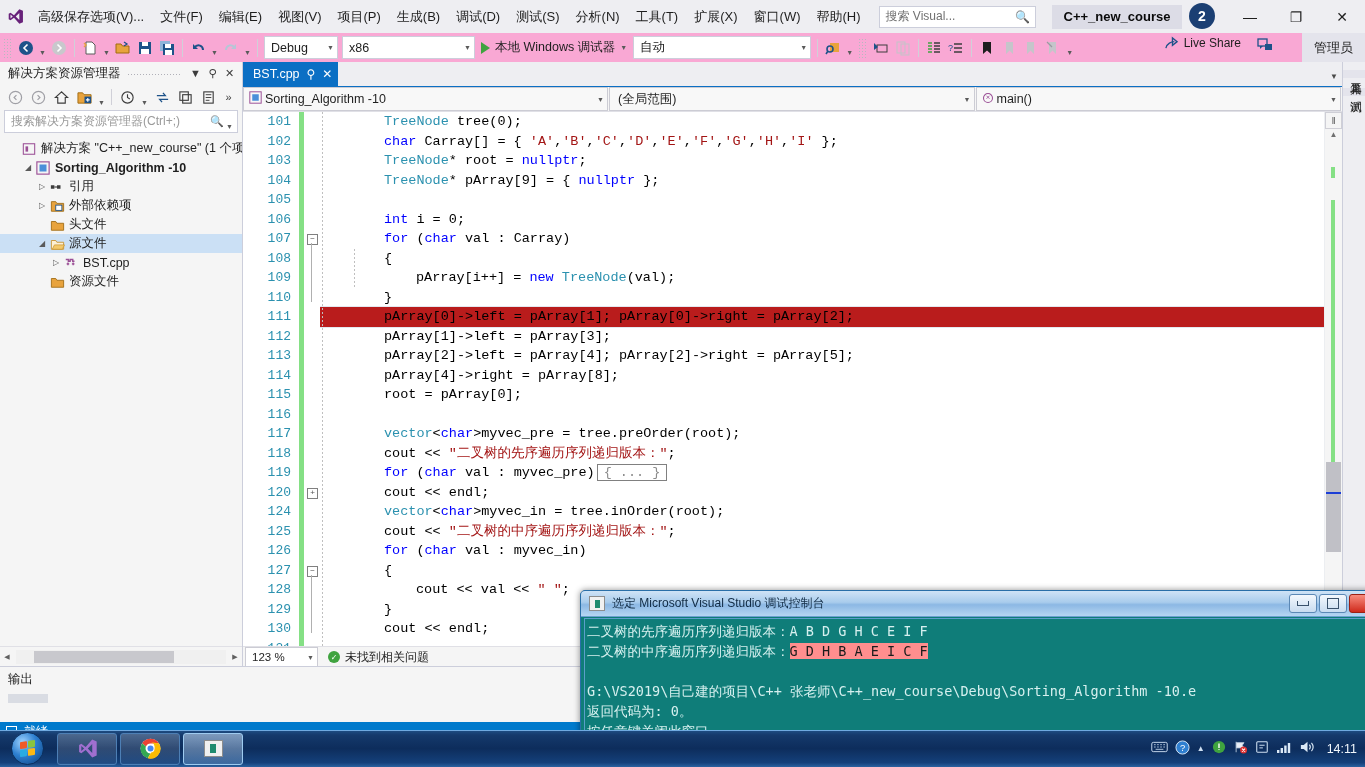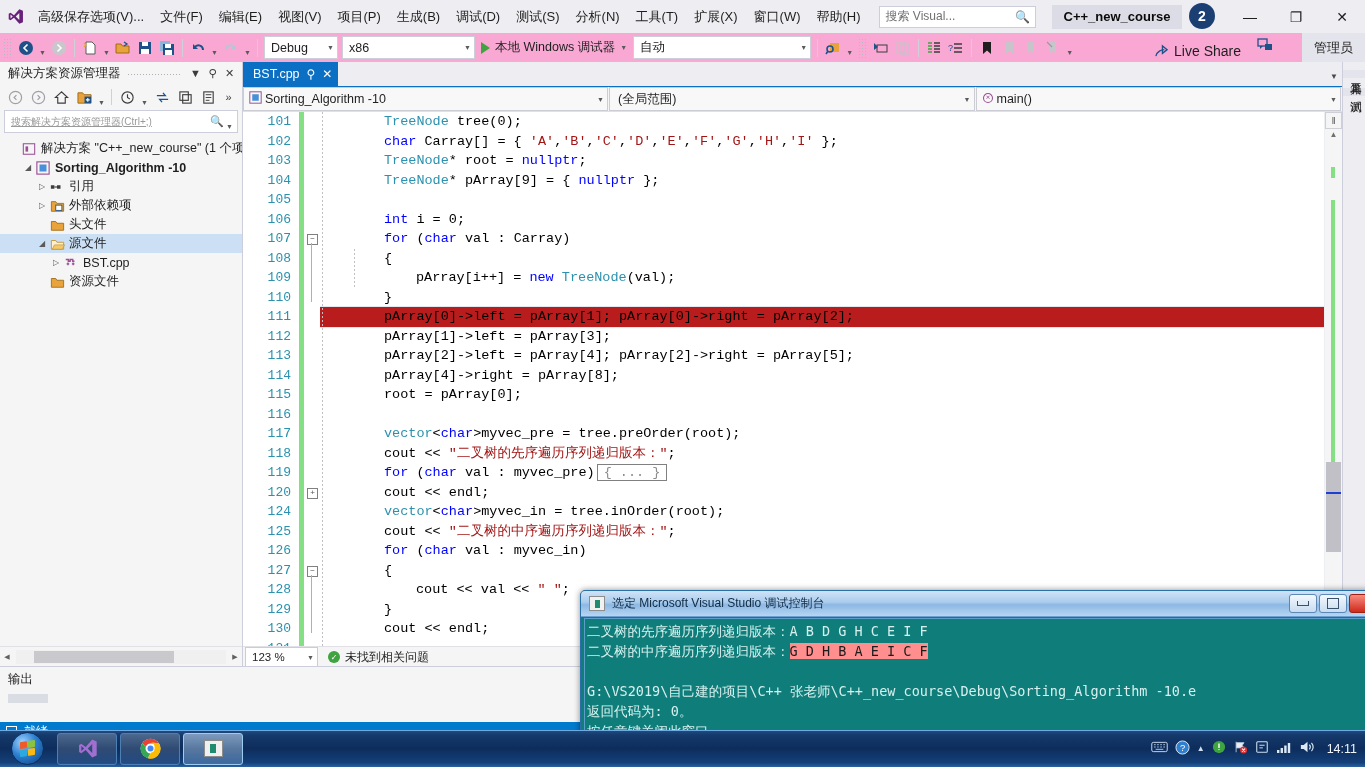--- a/index.html
+++ b/index.html
@@ -48,22 +48,22 @@
          padding-bottom:5px;font-size:7px;color:#5a5a5a;}
   .combo{
     height:21px;border:1px solid #cccedb;background:#fff;display:flex;align-items:center;
     justify-content:space-between;padding:0 3px 0 6px;font-size:12.5px;color:#1e1e1e;margin:0 2px;
   }
   .combo .cv{white-space:nowrap;overflow:hidden;}
   .combo .cc{font-size:7px;color:#5a5a5a;padding-left:6px;}
   .runbtn{display:flex;align-items:center;height:22px;padding:0 4px;font-size:12.5px;color:#1e1e1e;text-align:right;}
   .tri{width:0;height:0;border-left:9px solid #3fa33f;border-top:6px solid transparent;
        border-bottom:6px solid transparent;margin-right:5px;}
-  .liveshare{position:absolute;right:118px;top:3px;display:flex;align-items:flex-end;
-             font-size:14px;color:#1e1e1e;height:23px;padding:0 6px;}
+  .liveshare{position:absolute;right:118px;top:3px;display:flex;align-items:flex-start;
+             font-size:12px;color:#1e1e1e;height:23px;padding:0 6px;}
   .feedback{position:absolute;right:92px;top:4px;color:#1d5289;}
   .admin{position:absolute;right:0;top:0;height:29px;background:#e4e4ec;display:flex;
          align-items:center;padding:0 12px;font-size:13px;color:#1e1e1e;}
 
   
   .body{position:absolute;left:0;top:62px;right:0;bottom:100px;display:flex;}
 
   
   .solex{width:242px;background:#f5f5f5;display:flex;flex-direction:column;
          border-right:1px solid #cccedb;}
@@ -73,21 +73,21 @@
     background-image:radial-gradient(#b0b0b8 1px, transparent 1px);background-size:3px 3px;
     background-position:0 5px;background-repeat:repeat-x;}
   .phbtn{width:17px;height:18px;display:flex;align-items:center;justify-content:center;
          font-size:11px;color:#3c3c3c;}
   .solex-tb{height:26px;display:flex;align-items:center;padding:0 4px;gap:1px;}
   .stb{width:22px;height:22px;display:flex;align-items:center;justify-content:center;}
   .stb svg{width:15px;height:15px;}
   .sep-v{width:1px;height:16px;background:#d0d0d8;margin:0 3px;}
   .solex-search{margin:0 4px 3px 4px;height:21px;border:1px solid #cccedb;background:#fff;
                 display:flex;align-items:center;padding:0 2px 0 6px;}
-  .solex-search .ph{flex:1;font-size:10px;color:#9a9a9a;white-space:nowrap;overflow:hidden;text-decoration:underline;}
+  .solex-search .ph{flex:1;font-size:12px;color:#9a9a9a;white-space:nowrap;overflow:hidden;}
   .tree{flex:1;overflow:hidden;padding-top:3px;font-size:12.5px;}
   .trow{height:19px;display:flex;align-items:center;white-space:nowrap;padding-right:4px;}
   .trow.sel{background:#cbe0f5;}
   .tw{width:12px;display:flex;align-items:center;justify-content:center;flex:0 0 12px;}
   .tw .arw{font-size:7px;color:#5a5a5a;}
   .ticon{width:18px;display:flex;align-items:center;justify-content:center;flex:0 0 18px;}
   .tlabel{padding-left:3px;}
   .bold{font-weight:bold;}
   .solex-bot{height:20px;display:flex;align-items:center;border-top:1px solid #e0e0e6;}
   .hscroll{flex:1;height:14px;margin:0 2px;display:flex;align-items:center;background:#f0f0f0;}

